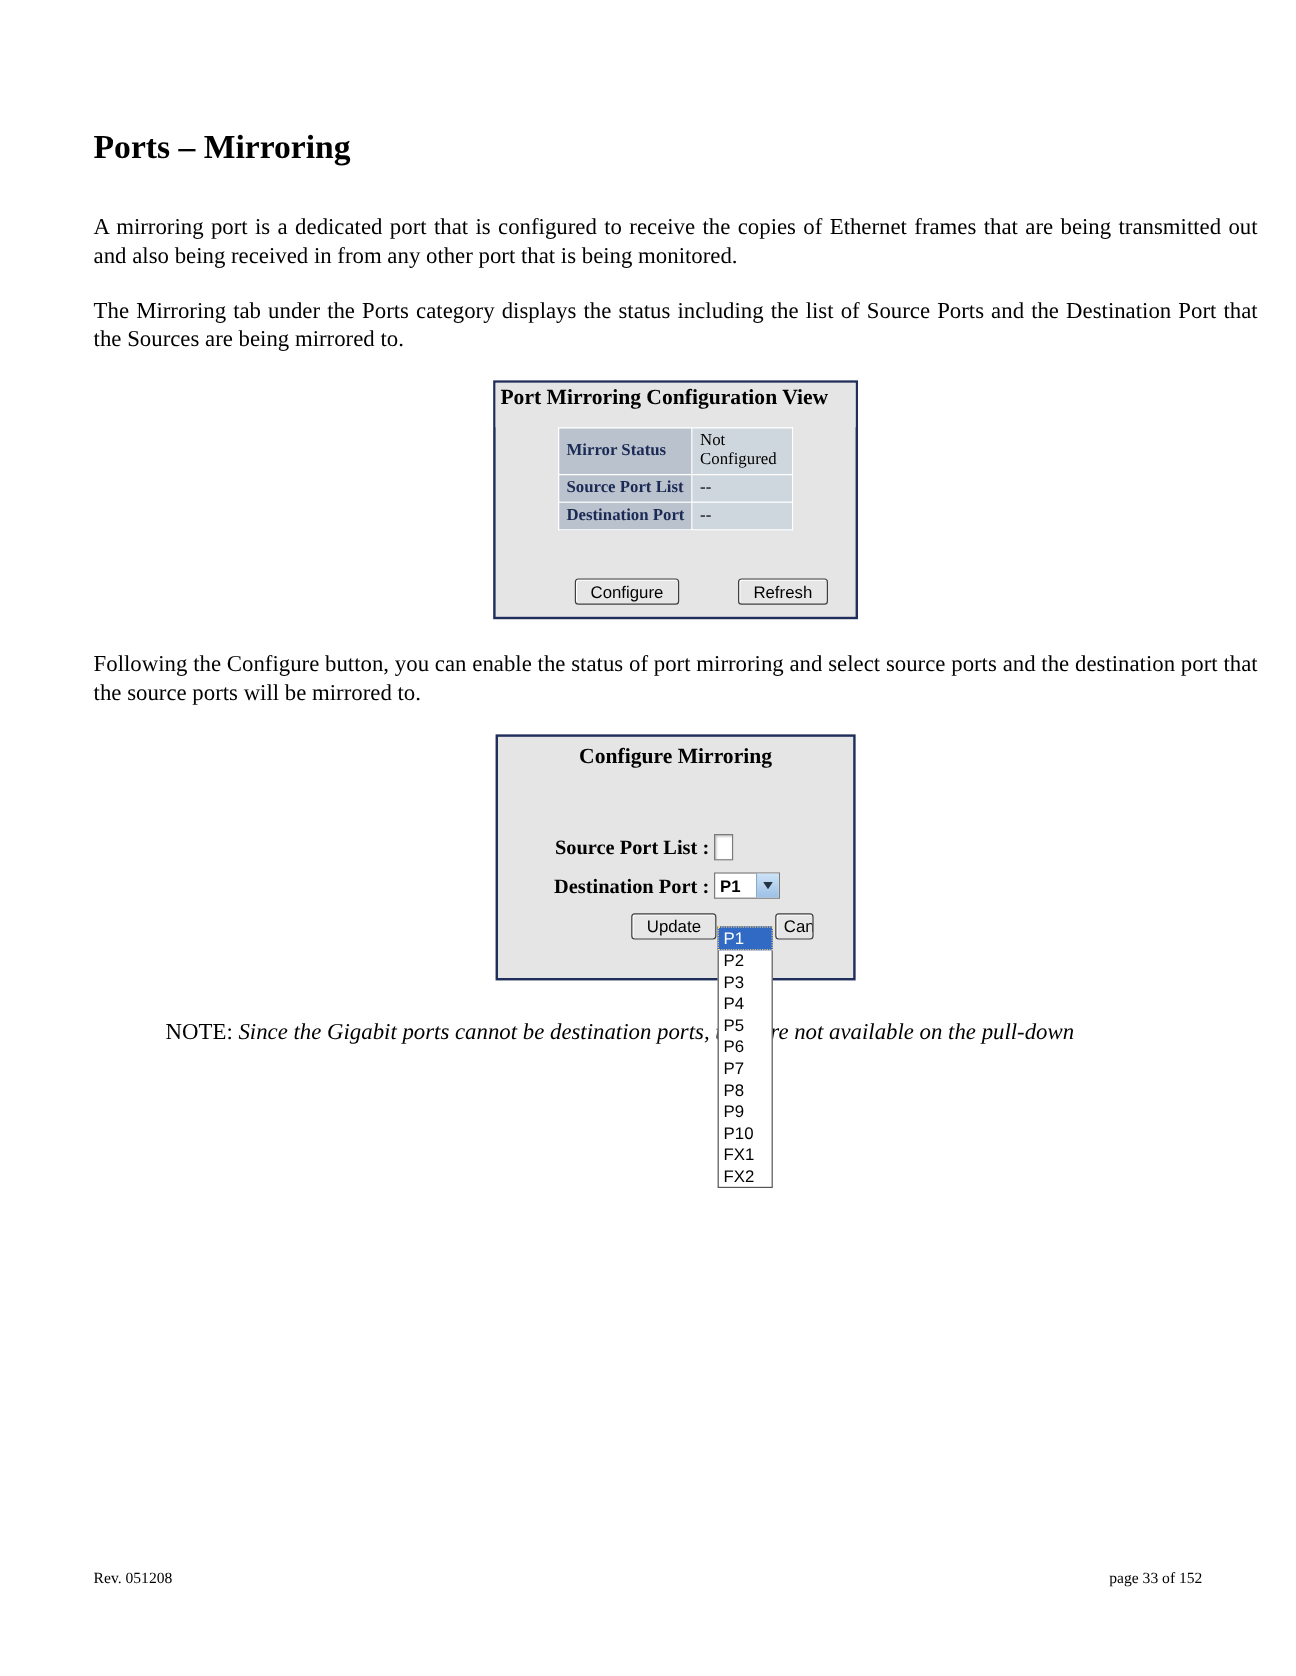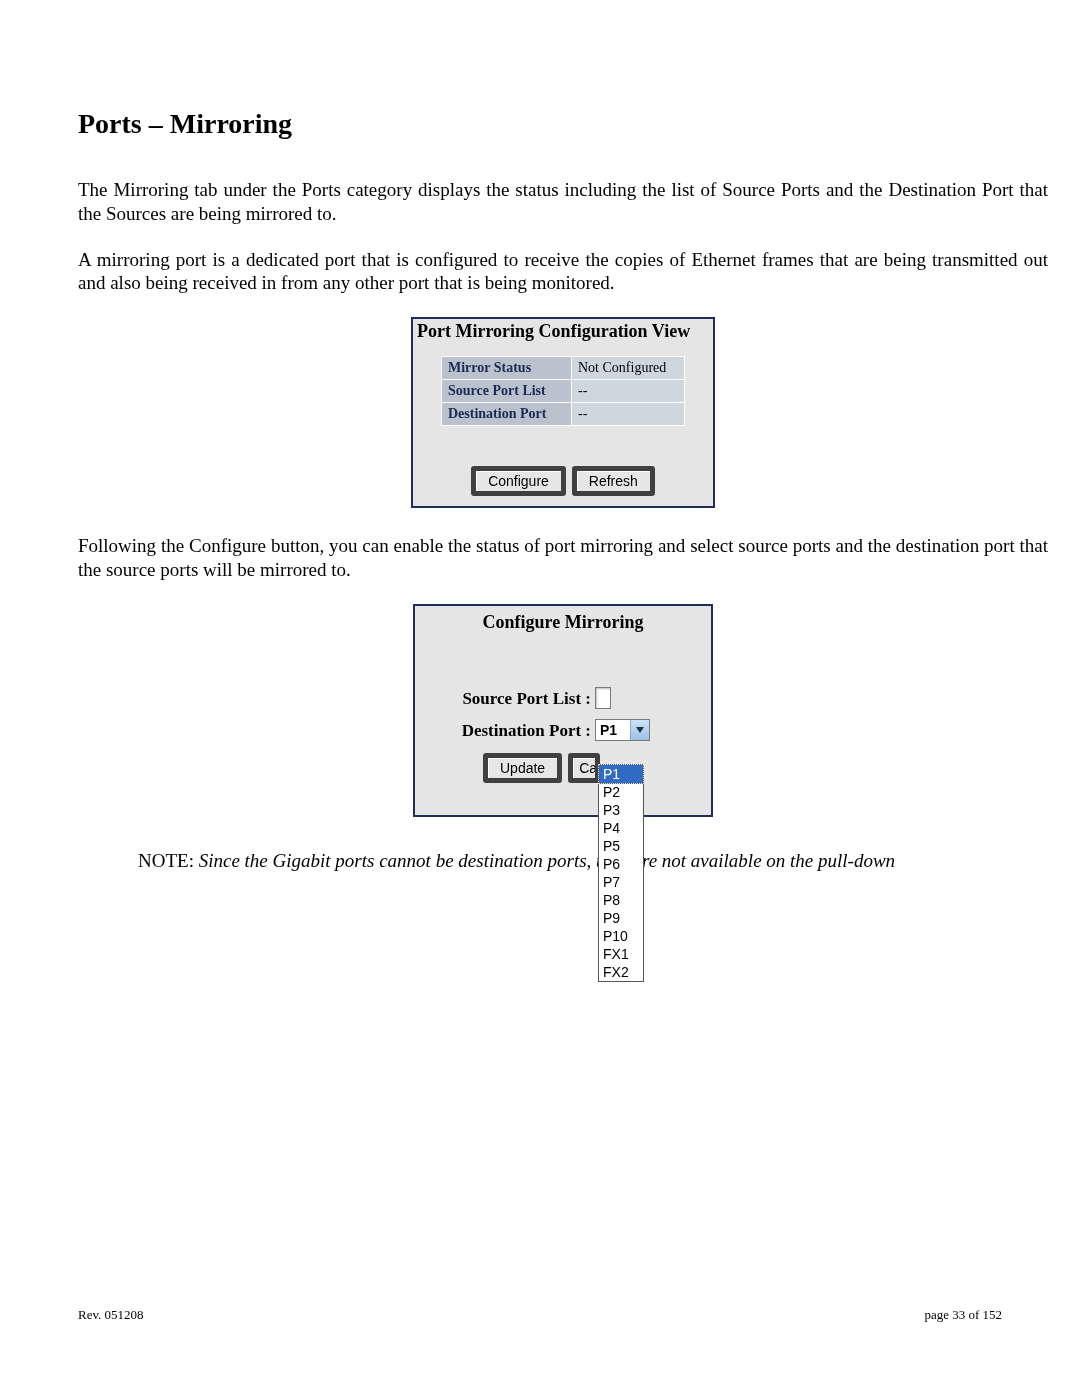--- a/index.html
+++ b/index.html
@@ -39,21 +39,21 @@
     font-family: "Times New Roman", Times, serif;
   }
   .view-title {
     font-size: 18px;
     font-weight: bold;
     color: #000;
     padding: 2px 4px 14px 4px;
     background: #e5e5e5;
   }
   .status-table {
-    width: 244px;
+    width: 196px;
     margin: 0 auto 40px auto;
     border-collapse: collapse;
     font-size: 14px;
     border-radius: 28px;
   }
   .status-table td {
     border: 1px solid #fff;
     padding: 3px 6px;
     background: #b9c2cd;
   }
@@ -70,24 +70,25 @@
     display: flex;
     justify-content: center;
     gap: 6px;
     padding: 0 0 10px 0;
   }
   .win-button {
     font-family: Tahoma, Arial, sans-serif;
     font-size: 14px;
     padding: 2px 12px;
     background: #e6e6e6;
-    border: 5px solid #404040;
+    border: 1px solid #404040;
     border-radius: 3px;
     box-shadow: inset 1px 1px 0 #fff;
     cursor: pointer;
+    margin-left: 43px;
   }
   
   .config-panel {
     width: 296px;
     border: 2px solid #1f2e5a;
     background: #e5e5e5;
     position: relative;
     padding-bottom: 32px;
   }
   .config-title {
@@ -203,23 +204,23 @@
     justify-content: space-between;
   }
 </style>
 </head>
 <body>
 
 <div class="page">
 
   <h2 class="section-title">Ports – Mirroring</h2>
 
+  <p class="body">A mirroring port is a dedicated port that is configured to receive the copies of Ethernet frames that are being transmitted out and also being received in from any other port that is being monitored.</p>
+
   <p class="body">The Mirroring tab under the Ports category displays the status including the list of Source Ports and the Destination Port that the Sources are being mirrored to.</p>
-
-  <p class="body">A mirroring port is a dedicated port that is configured to receive the copies of Ethernet frames that are being transmitted out and also being received in from any other port that is being monitored.</p>
 
   <div class="panel-wrap">
     <div class="view-panel">
       <div class="view-title">Port Mirroring Configuration View</div>
       <table class="status-table">
         <tbody>
             <tr>
           <td class="label">Mirror Status</td>
           <td class="value">Not Configured</td>
         </tr>

